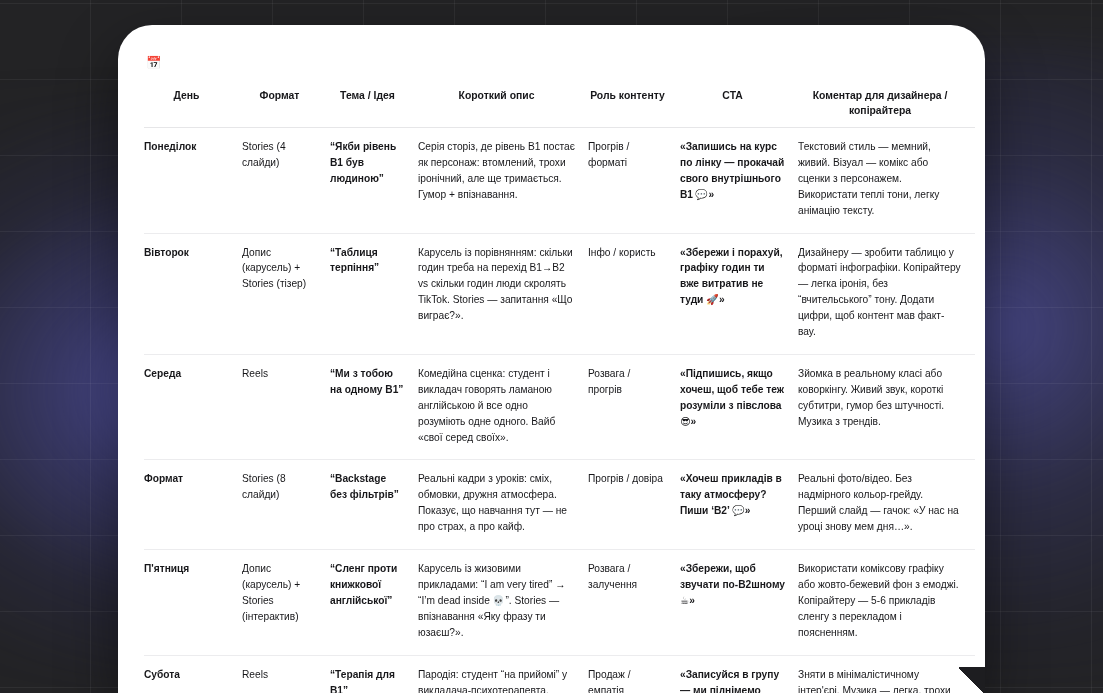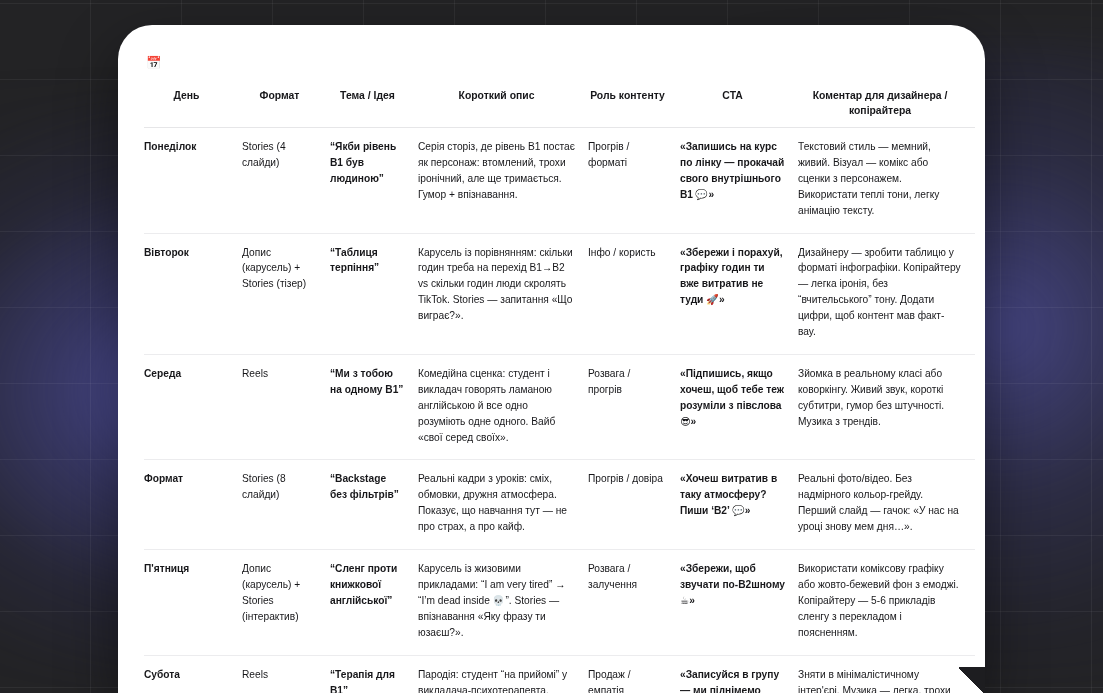--- a/index.html
+++ b/index.html
@@ -206,21 +206,21 @@
           <td class="c-role">Розвага / прогрів</td>
           <td class="c-cta">«Підпишись, якщо хочеш, щоб тебе теж розуміли з півслова 😎»</td>
           <td class="c-note">Зйомка в реальному класі або коворкінгу. Живий звук, короткі субтитри, гумор без штучності. Музика з трендів.</td>
         </tr>
         <tr>
           <td class="c-day">Формат</td>
           <td class="c-fmt">Stories (8 слайди)</td>
           <td class="c-theme">“Backstage без фільтрів”</td>
           <td class="c-desc">Реальні кадри з уроків: сміх, обмовки, дружня атмосфера. Показує, що навчання тут — не про страх, а про кайф.</td>
           <td class="c-role">Прогрів / довіра</td>
-          <td class="c-cta">«Хочеш витратив в таку атмосферу? Пиши ‘B2’ 💬»</td>
+          <td class="c-cta">«Хочеш прикладів в таку атмосферу? Пиши ‘B2’ 💬»</td>
           <td class="c-note">Реальні фото/відео. Без надмірного кольор-грейду. Перший слайд — гачок: «У нас на уроці знову мем дня…».</td>
         </tr>
         <tr>
           <td class="c-day">П'ятниця</td>
           <td class="c-fmt">Допис (карусель) + Stories (інтерактив)</td>
           <td class="c-theme">“Сленг проти книжкової англійської”</td>
           <td class="c-desc">Карусель із жизовими прикладами: “I am very tired” → “I’m dead inside 💀”. Stories — впізнавання «Яку фразу ти юзаєш?».</td>
           <td class="c-role">Розвага / залучення</td>
           <td class="c-cta">«Збережи, щоб звучати по-B2шному ☕»</td>
           <td class="c-note">Використати коміксову графіку або жовто-бежевий фон з емоджі. Копірайтеру — 5-6 прикладів сленгу з перекладом і поясненням.</td>

